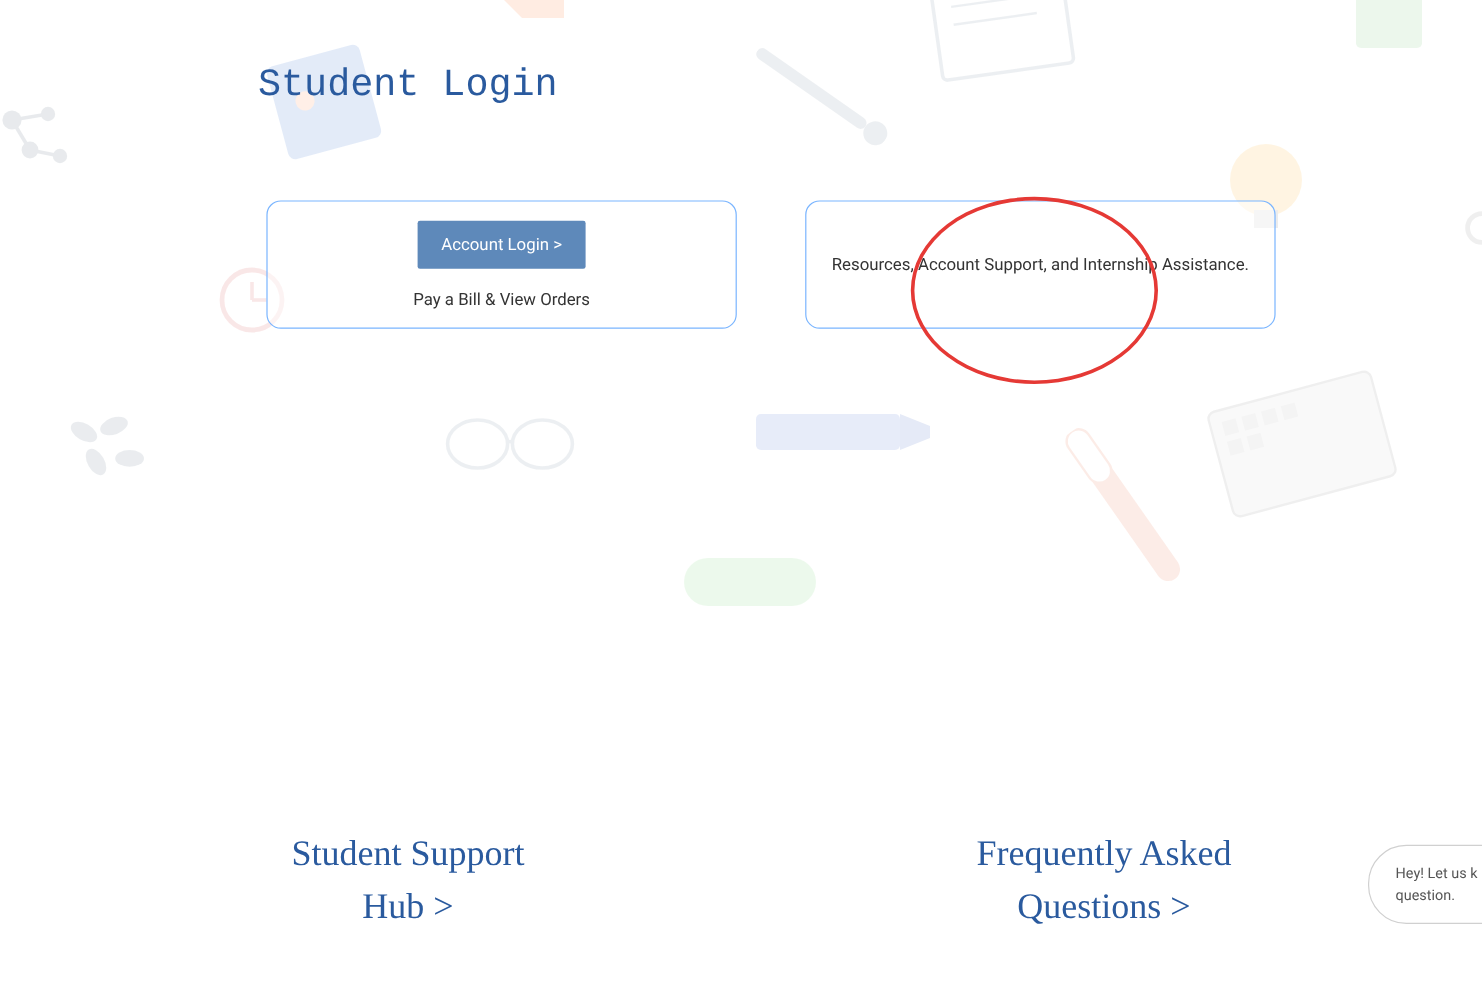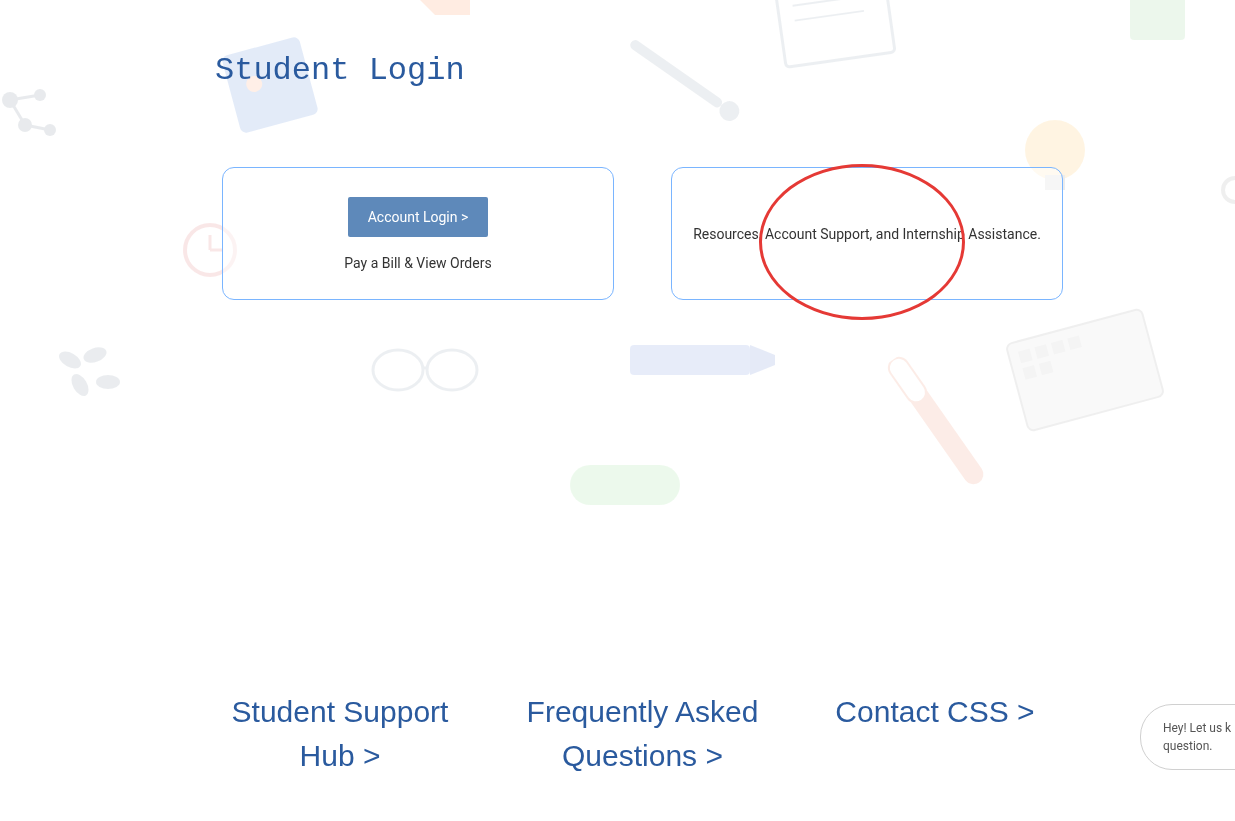--- a/index.html
+++ b/index.html
@@ -152,21 +152,21 @@
     .login-cards {
       position: absolute;
       top: 167px;
       left: 222px;
       display: flex;
       gap: 57px;
     }
     
     .login-card {
       width: 392px;
-      height: 133px;
+      height: 107px;
       border: 1px solid #7ab5ff;
       border-radius: 12px;
       display: flex;
       flex-direction: column;
       align-items: center;
       justify-content: center;
       gap: 18px;
       background: rgba(255,255,255,0.5);
     }
     
@@ -201,21 +201,21 @@
     .bottom-links {
       position: absolute;
       top: 690px;
       left: 215px;
       width: 835px;
       display: flex;
       justify-content: space-between;
     }
     
     .bottom-link {
-      font-family: Liberation Sans, sans-serif;
+      font-family: Liberation Serif, serif;
       font-size: 30px;
       font-weight: 400;
       color: #2a5a9e;
       text-align: center;
       cursor: pointer;
       line-height: 1.45;
     }
     
     .bottom-link-1 {
       width: 250px;
@@ -374,17 +374,16 @@
     <div class="login-card">
       <div class="card-description">Resources, Account Support, and Internship Assistance.</div>
     </div>
   </div>
 
   <div class="red-circle"></div>
 
   <div class="bottom-links">
     <div class="bottom-link bottom-link-1">Student Support Hub &gt;</div>
     <div class="bottom-link bottom-link-2">Frequently Asked Questions &gt;</div>
-    <div class="bottom-link bottom-link-3">Contact CSS &gt;</div>
   </div>
 
   <div class="chat-widget">Hey! Let us k question.</div>
 </div>
 
 </body></html>

